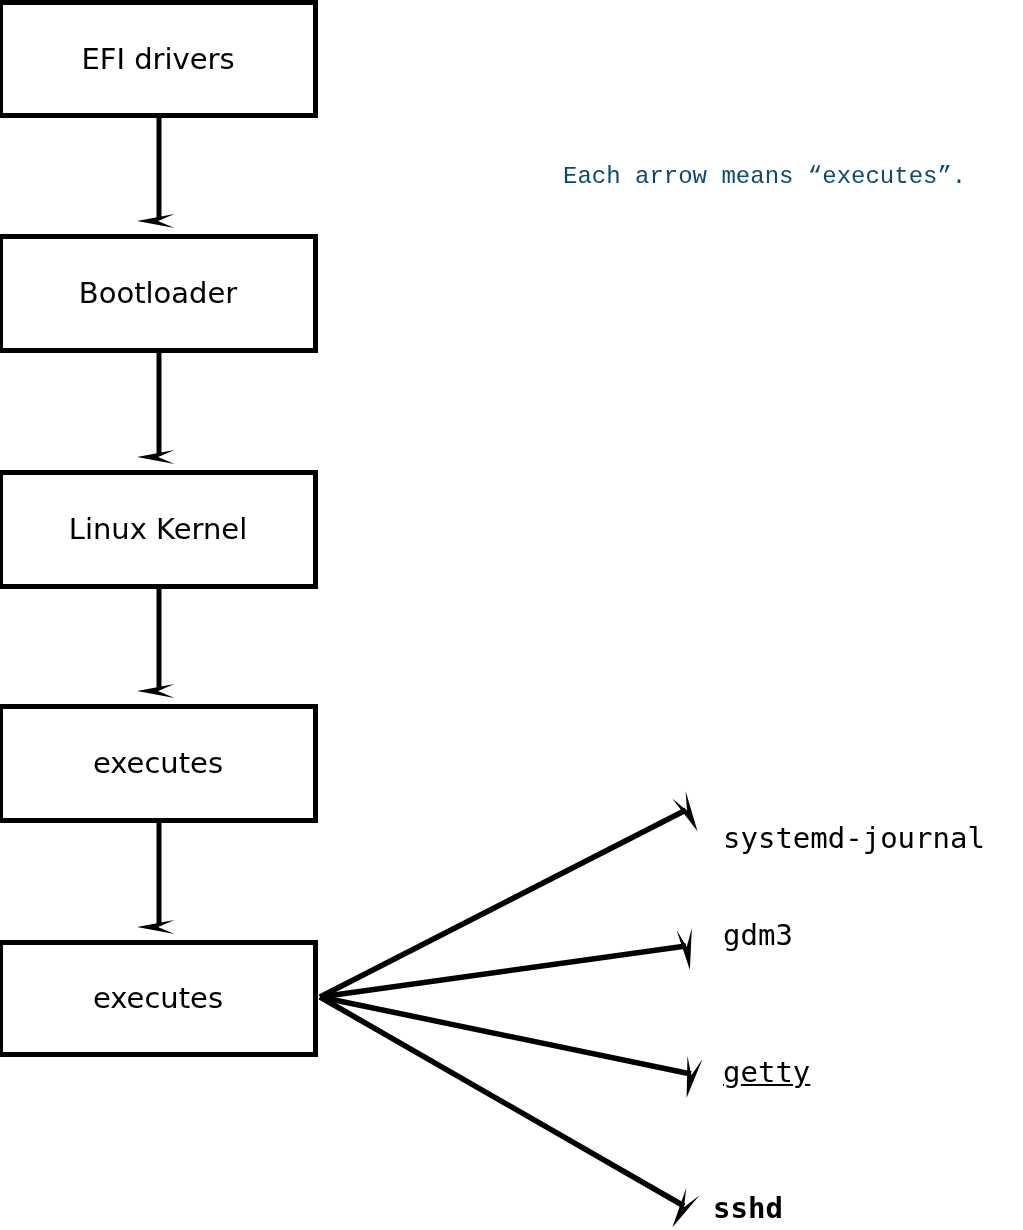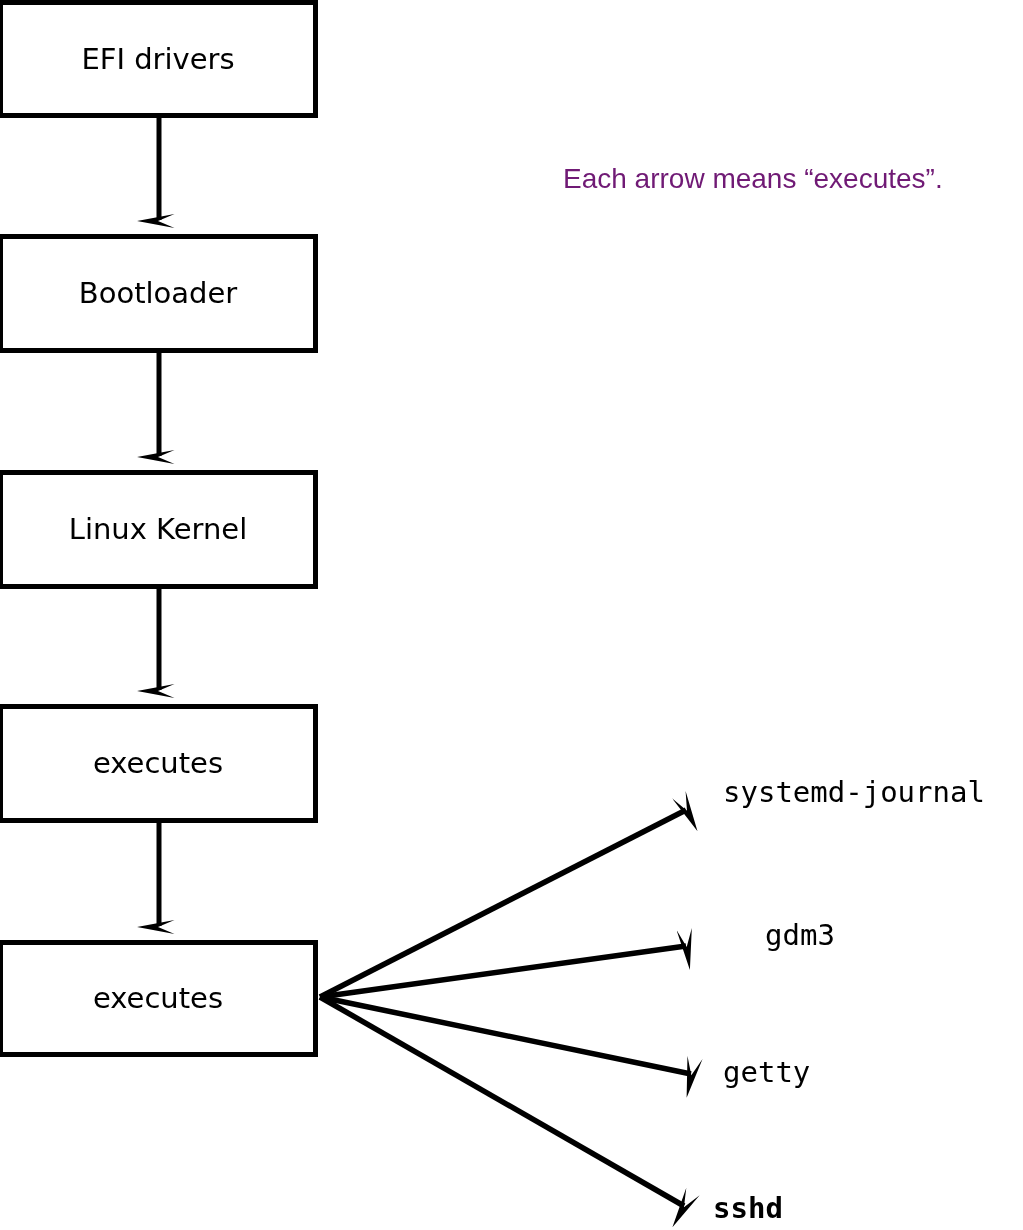--- a/index.html
+++ b/index.html
@@ -27,24 +27,24 @@
   }
   .node-label {
     font-family: "DejaVu Sans", "Liberation Sans", sans-serif;
     font-size: 29px;
     line-height: 1;
     color: #000000;
     white-space: nowrap;
   }
   .caption {
     position: absolute;
-    font-family: Liberation Sans, sans-serif;
-    font-size: 28px;
+    font-family: Liberation Mono, monospace;
+    font-size: 24px;
     line-height: 1;
-    color: #701a75;
+    color: #0c4a6e;
     white-space: nowrap;
   }
   .leaf-label {
     position: absolute;
     font-family: "DejaVu Sans Mono", "Liberation Mono", monospace;
     font-size: 29px;
     line-height: 1;
     color: #000000;
     white-space: nowrap;
   }
@@ -102,21 +102,21 @@
   <div class="node-box" style="left:-2px; top:704px; width:320px; height:119px;">
     <span class="node-label">executes</span>
   </div>
 
   <div class="node-box" style="left:-2px; top:940px; width:320px; height:117px;">
     <span class="node-label">executes</span>
   </div>
 
   <div class="caption" style="left:563px; top:165px;">Each arrow means “executes”.</div>
 
-  <div class="leaf-label" style="left:723px; top:778px;">systemd-journal</div>
+  <div class="leaf-label" style="left:723px; top:824px;">systemd-journal</div>
 
-  <div class="leaf-label" style="left:765px; top:921px;">gdm3</div>
+  <div class="leaf-label" style="left:723px; top:921px;">gdm3</div>
 
-  <div class="leaf-label" style="left:723px; top:1058px;">getty</div>
+  <div class="leaf-label" style="left:723px; top:1058px;text-decoration:underline;">getty</div>
 
   <div class="leaf-label" style="left:713px; top:1194px;font-weight:bold;">sshd</div>
 
 </div>
 
 </body></html>

